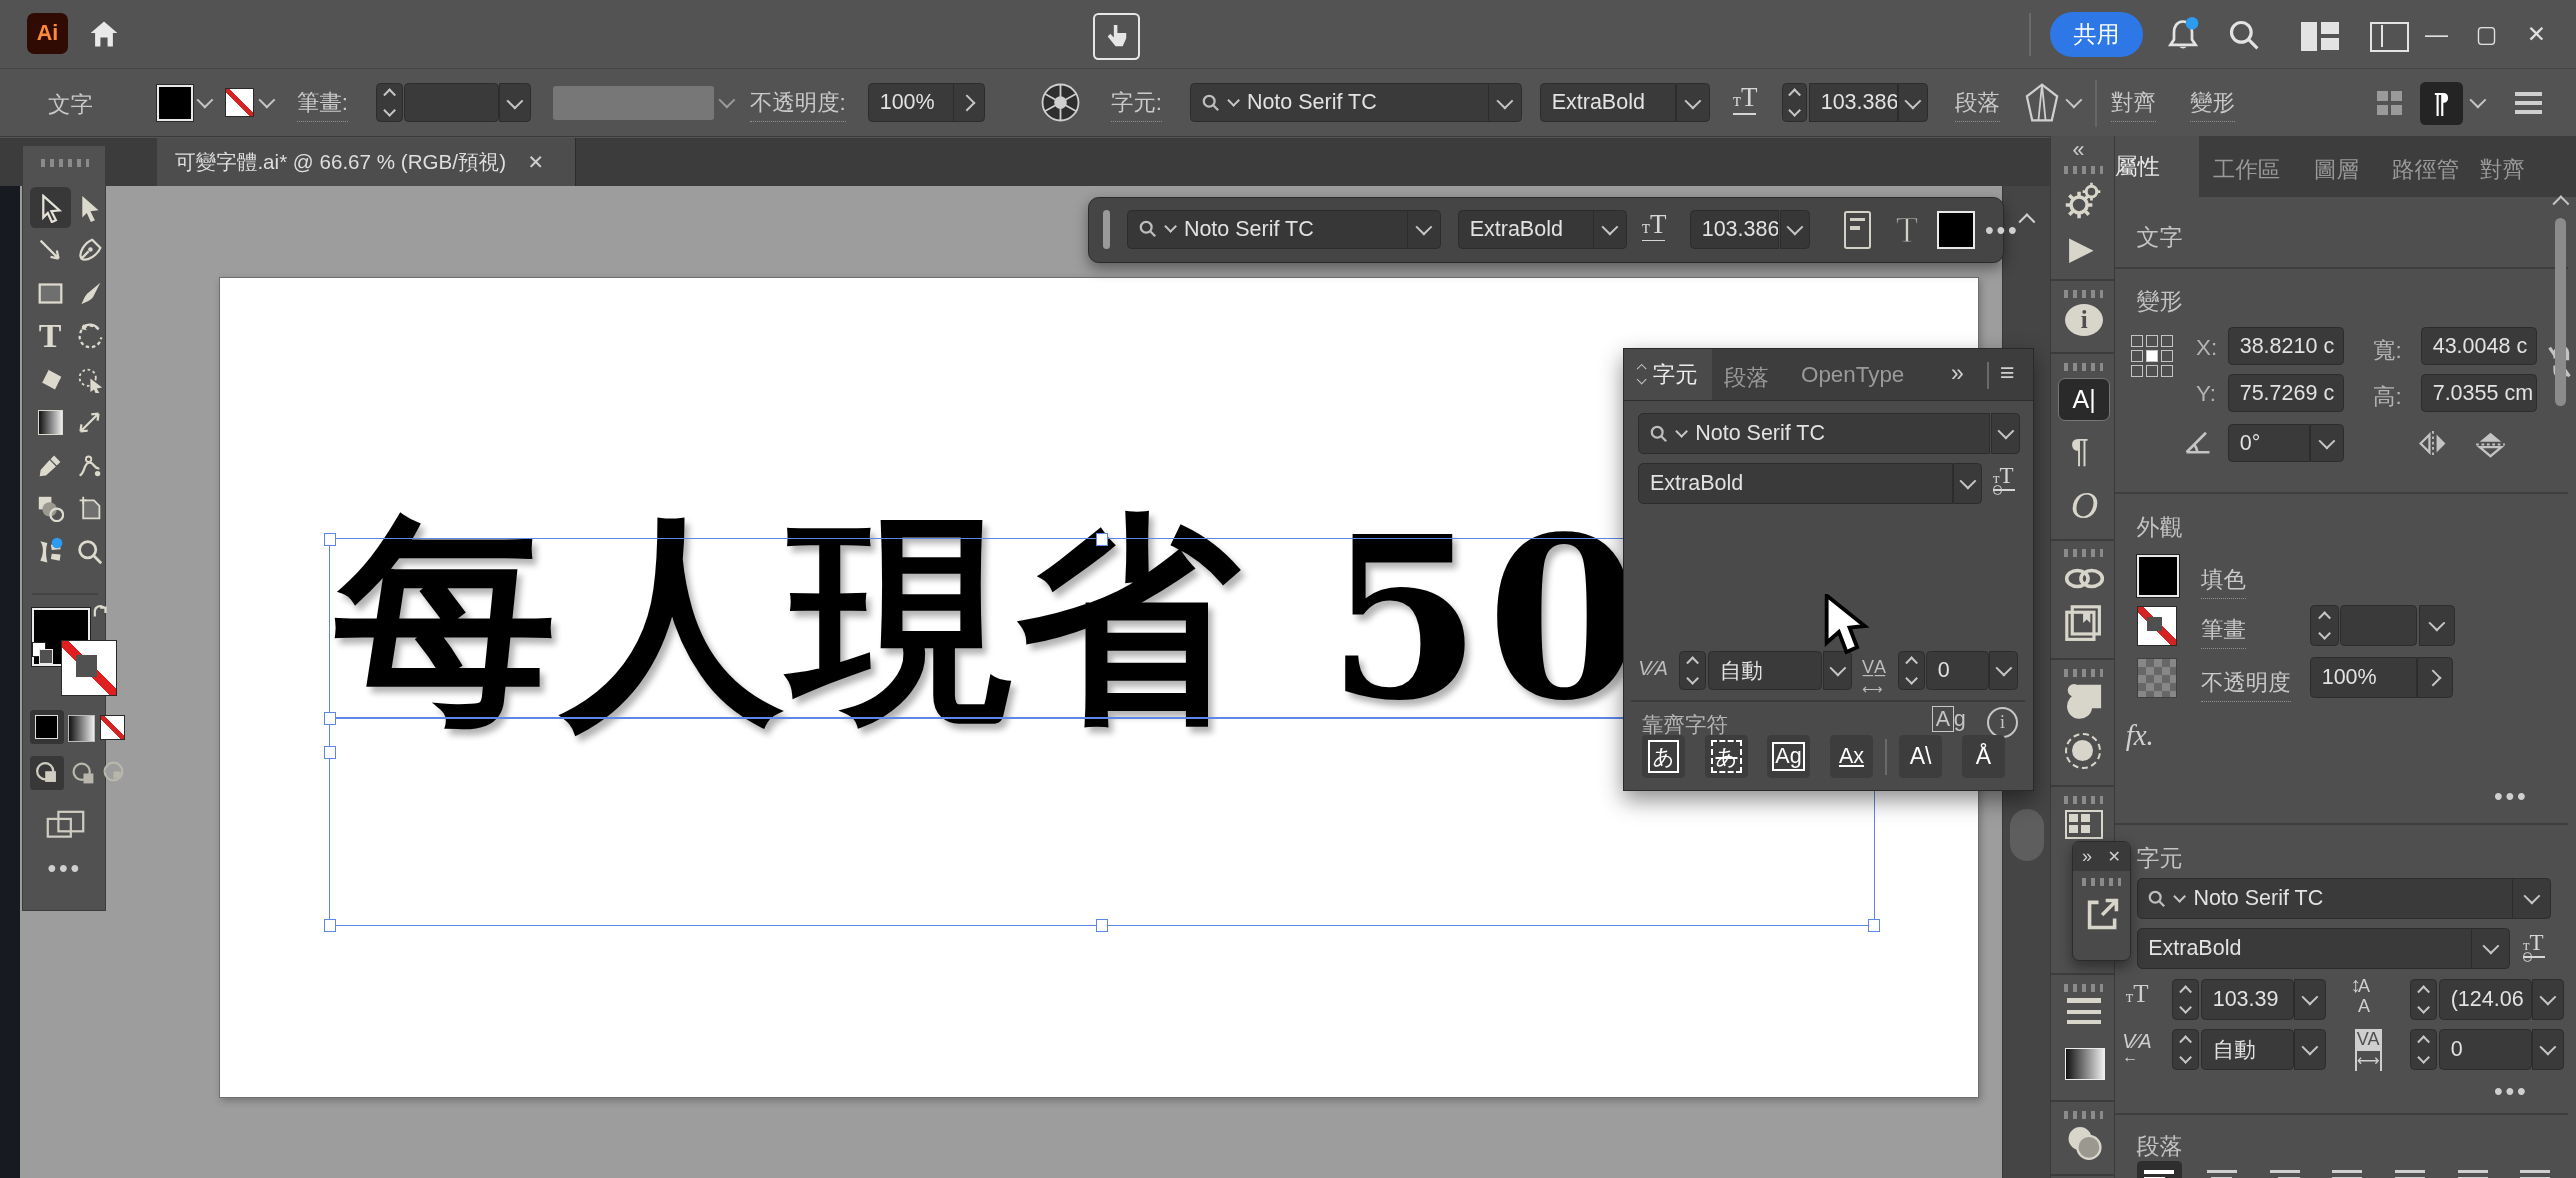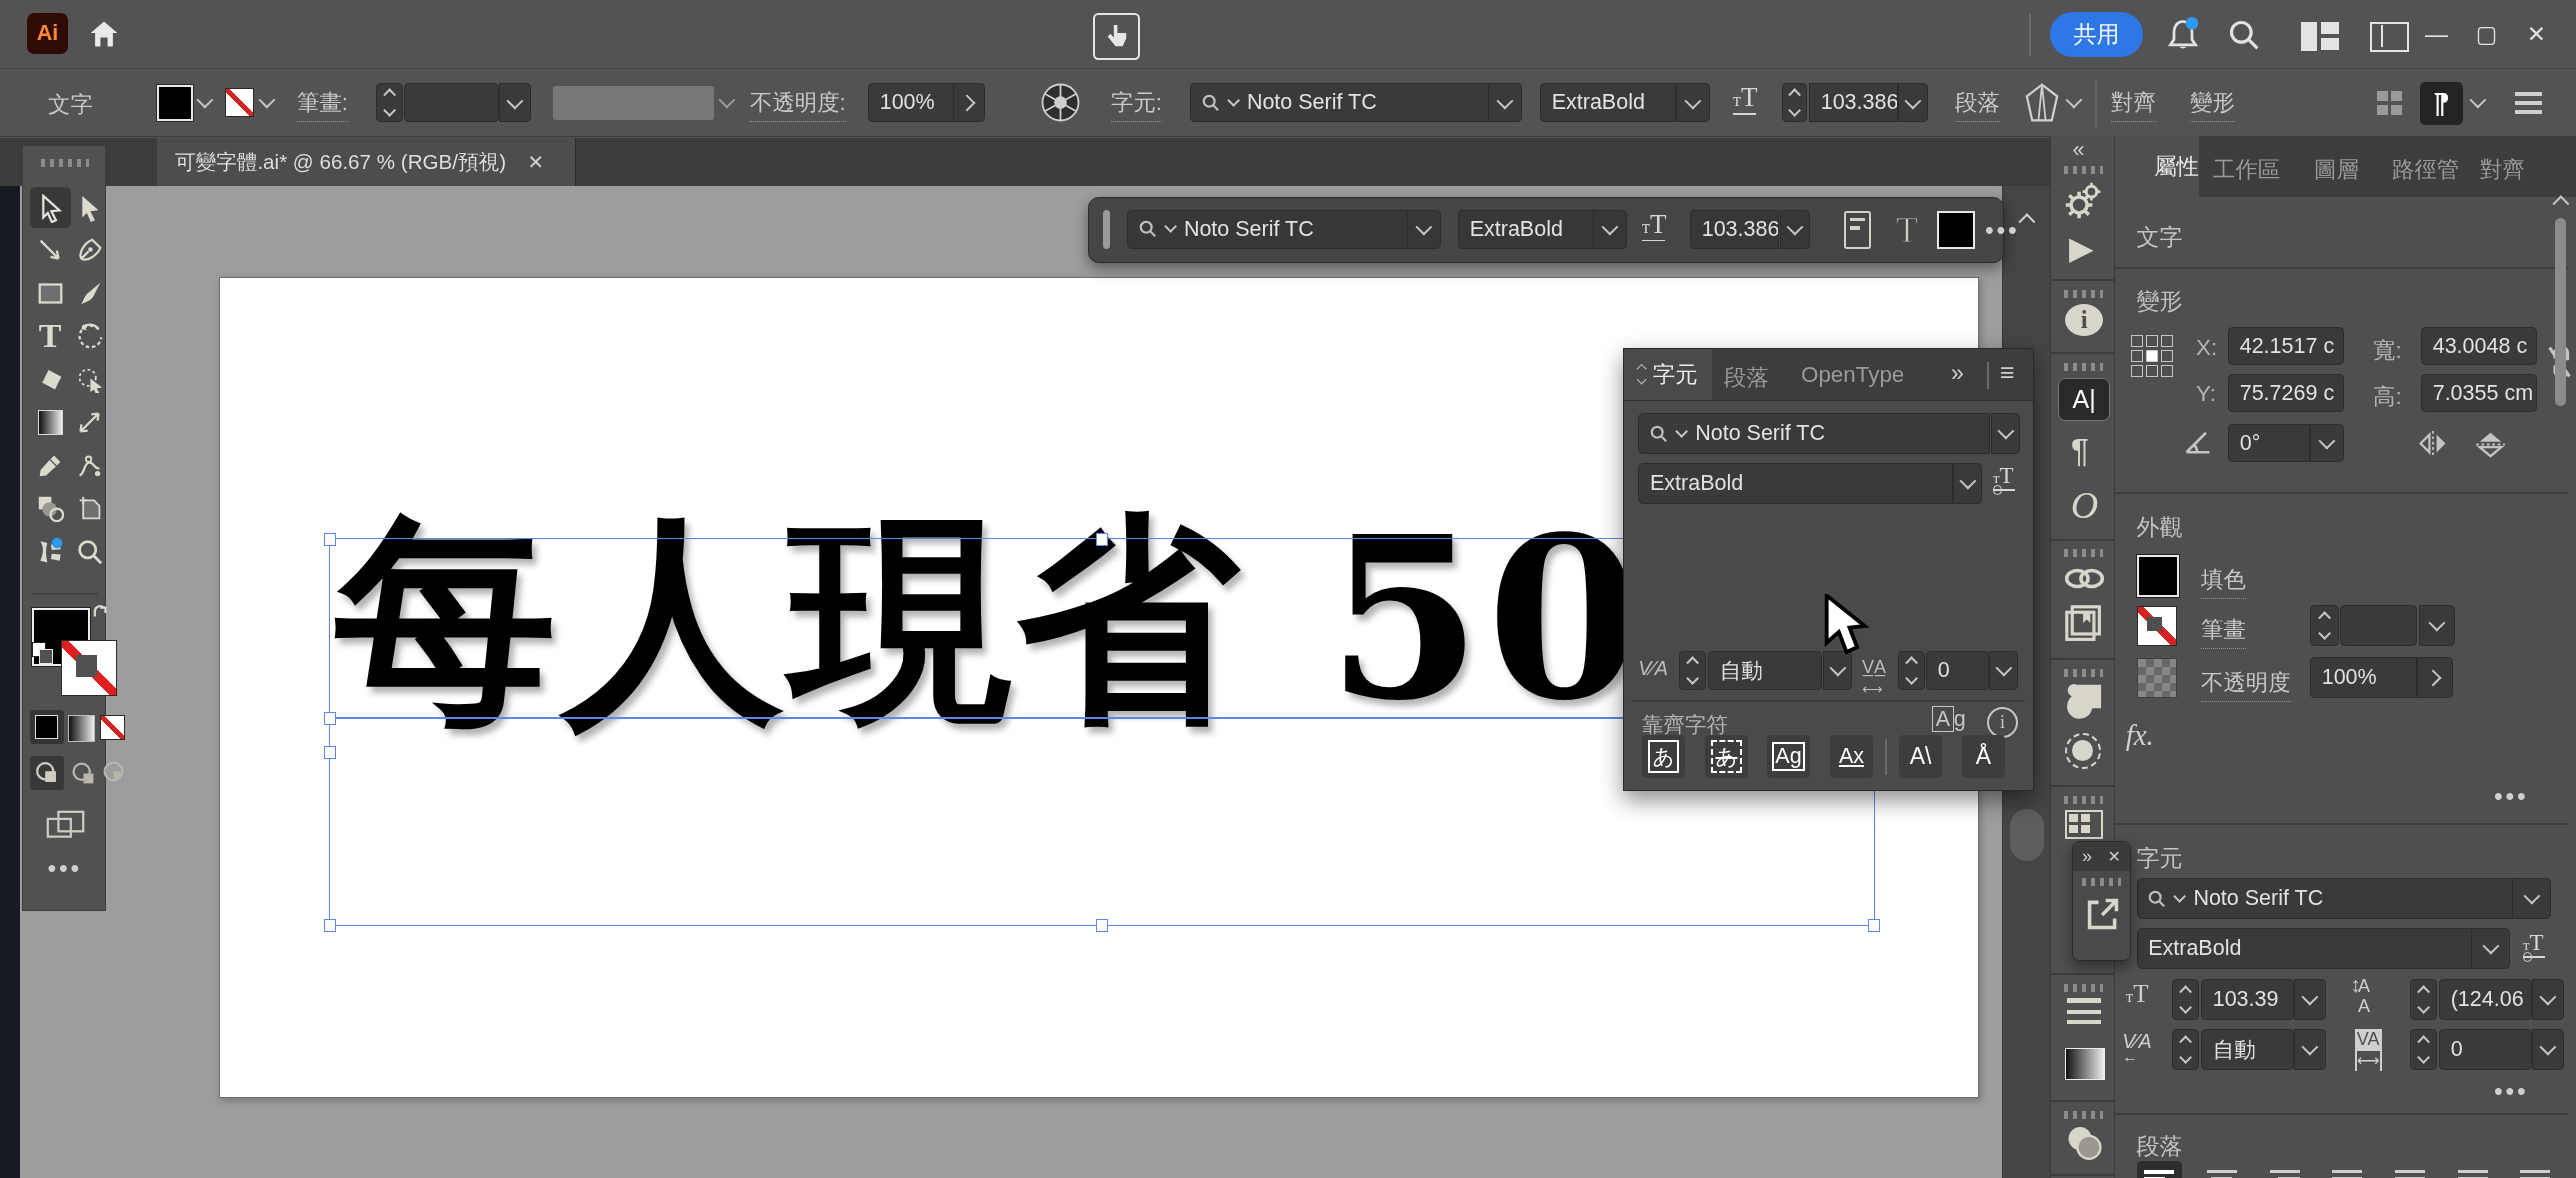--- a/index.html
+++ b/index.html
@@ -545,21 +545,21 @@
     <div class="abs" style="left:12.5px;top:55px">
         <svg width="34" height="34" viewBox="0 0 38 38">
           <path d="M14 6 H4 v28 h28 V24" fill="none" stroke="#d8d5ca" stroke-width="4"></path>
           <path d="M22 4 h12 v12 M34 4 L18 20" fill="none" stroke="#d8d5ca" stroke-width="4"></path>
         </svg>
       </div>
   </div>
 
   <div class="abs" style="left:2114px;top:136px;width:462px;height:1043px;background:#4f4f4f;border-left:0.9px solid #3a3a3a">
     <div class="abs" style="left:0;top:0;width:462px;height:61px;background:#3d3d3d">
-      <div class="abs" style="left:0;top:0;width:84px;height:61px;background:#4f4f4f;display:flex;align-items:center;justify-content:flex-end">
+      <div class="abs" style="left:0;top:0;width:84px;height:61px;background:#4f4f4f;display:flex;align-items:center;justify-content:flex-start">
           <span style="font-size:22.4px;color:#ececec">屬性</span>
         </div>
       <span class="abs" style="left:98px;top:18px;font-size:22.4px;color:#9a9a9a">工作區</span>
       <span class="abs" style="left:199px;top:18px;font-size:22.4px;color:#9a9a9a">圖層</span>
       <span class="abs" style="left:277px;top:18px;font-size:22.4px;color:#9a9a9a">路徑管</span>
       <span class="abs" style="left:365px;top:18px;font-size:22.4px;color:#9a9a9a">對齊</span>
     </div>
     <span class="abs hdr" style="left:21.5px;top:86px">文字</span>
     <div class="abs sep-h" style="left:0;top:131px;width:453px"></div>
 
@@ -569,21 +569,21 @@
         <div class="abs" style="left:15px;top:0;width:9.8px;height:9.8px;border:1.8px solid #c4c4c4"></div>
         <div class="abs" style="left:30px;top:0;width:9.8px;height:9.8px;border:1.8px solid #c4c4c4"></div>
       <div class="abs" style="left:0;top:15px;width:9.8px;height:9.8px;border:1.8px solid #c4c4c4"></div>
         <div class="abs" style="left:15px;top:15px;width:9.8px;height:9.8px;border:1.8px solid #c4c4c4;background:#fff"></div>
         <div class="abs" style="left:30px;top:15px;width:9.8px;height:9.8px;border:1.8px solid #c4c4c4"></div>
       <div class="abs" style="left:0;top:30px;width:9.8px;height:9.8px;border:1.8px solid #c4c4c4"></div>
         <div class="abs" style="left:15px;top:30px;width:9.8px;height:9.8px;border:1.8px solid #c4c4c4"></div>
         <div class="abs" style="left:30px;top:30px;width:9.8px;height:9.8px;border:1.8px solid #c4c4c4"></div>
     </div>
     <span class="abs lbl" style="left:81px;top:199px;color:#b4b4b4">X:</span>
-    <div class="abs fld" style="left:113px;top:191px;width:116px;height:38px">42.1517 c</div>
+    <div class="abs fld" style="left:113px;top:191px;width:116px;height:38px">38.8210 c</div>
     <span class="abs lbl" style="left:258px;top:199px;color:#b4b4b4">寬:</span>
     <div class="abs fld" style="left:306px;top:191px;width:116px;height:38px">43.0048 c</div>
     <span class="abs lbl" style="left:81px;top:245px;color:#b4b4b4">Y:</span>
     <div class="abs fld" style="left:113px;top:238px;width:116px;height:38px">75.7269 c</div>
     <span class="abs lbl" style="left:258px;top:245px;color:#b4b4b4">高:</span>
     <div class="abs fld" style="left:306px;top:238px;width:116px;height:38px">7.0355 cm</div>
     <div class="abs" style="left:431px;top:208px">
         <svg width="27" height="36" viewBox="0 0 30 40">
           <path d="M10 16 V10 a7 7 0 0 1 14 0 v8 M10 24 v6 a7 7 0 0 0 13 3" fill="none" stroke="#c4c4c4" stroke-width="3.5"></path>
           <line x1="4" y1="4" x2="26" y2="36" stroke="#c4c4c4" stroke-width="3.5"></line>

